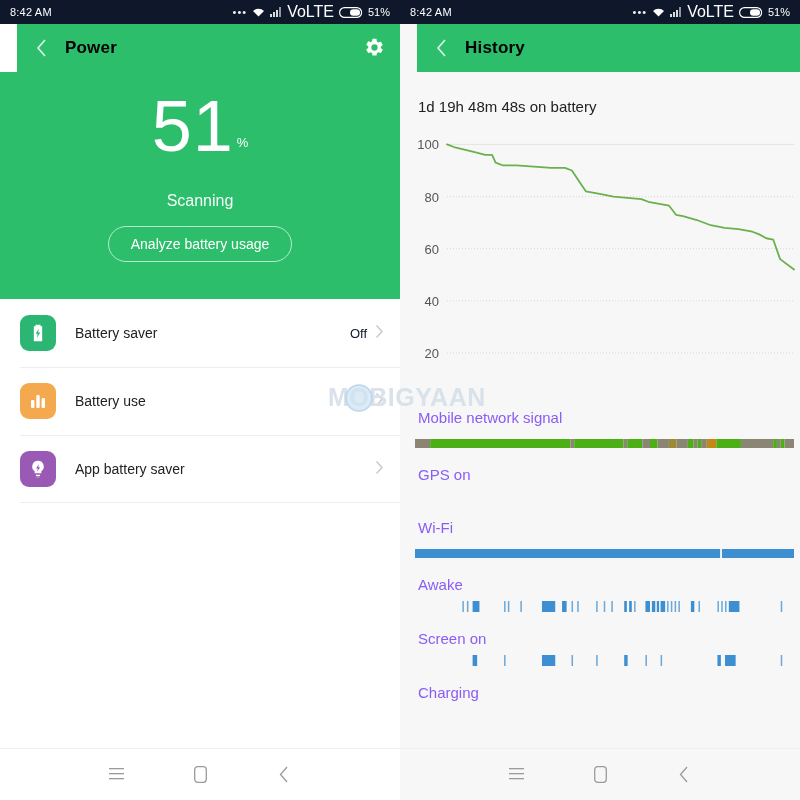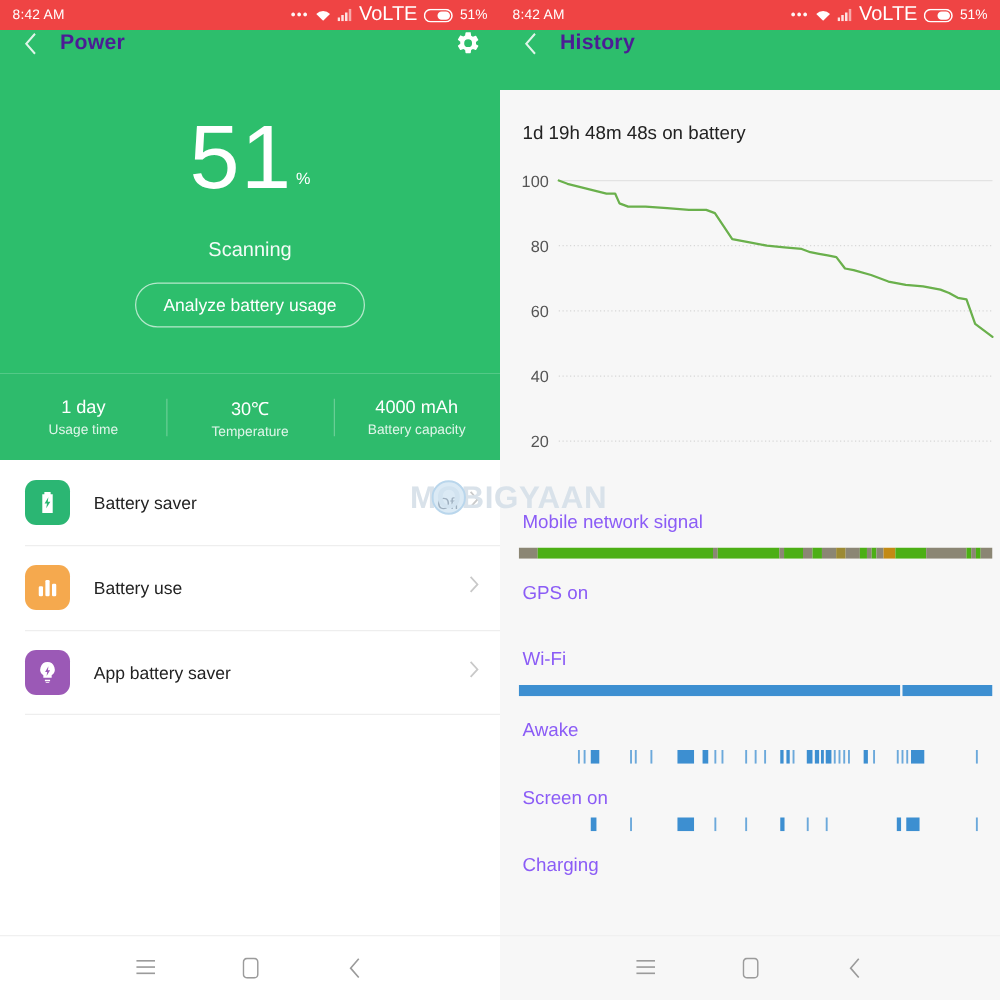--- a/index.html
+++ b/index.html
@@ -13,21 +13,21 @@
     position: relative;
   }
   .screens { display: flex; width: 800px; height: 800px; }
   .screen { width: 400px; height: 800px; position: relative; overflow: hidden; }
   .screen-left { background: #ffffff; }
   .screen-right { background: #f7f7f7; }
 
   
   .statusbar {
     height: 24px;
-    background: #ef4444;
+    background: #0f172a;
     display: flex; align-items: center;
     padding: 0 10px;
     box-sizing: border-box;
     color: #ffffff;
     font-size: 11px;
   }
   .statusbar .time { letter-spacing: .2px; }
   .statusbar .sb-right {
     margin-left: auto;
     display: flex; align-items: center; gap: 5px;
@@ -35,24 +35,25 @@
   .dots { letter-spacing: 1px; font-size: 11px; line-height: 8px; opacity: .95; }
   .icon-wifi { width: 13px; height: 11px; position: relative; }
   .icon-wifi svg, .icon-signal svg, .icon-battery svg { display: block; }
   .volte { font-size: 16px; font-weight: normal; }
   .sb-pct { font-size: 11px; }
 
   
   .appbar {
     height: 48px;
     background: #2dbe6c;
-    display: flex; align-items: flex-start;
+    display: flex; align-items: center;
     padding: 0 14px;
     box-sizing: border-box;
-    color: #4c1d95;
+    color: #000000;
+    margin-left: 17px;
   }
   .appbar .back {
     width: 22px; height: 22px;
     display: flex; align-items: center; justify-content: center;
     margin-right: 12px;
   }
   .appbar .title { font-size: 17px; font-weight: bold; letter-spacing: .2px; }
   .appbar .gear { margin-left: auto; width: 22px; height: 22px; }
 
   
@@ -225,34 +226,20 @@
 
     <div class="hero">
       <div class="pct-row">
         <span class="pct-num">51</span>
         <span class="pct-sign">%</span>
       </div>
       <div class="scanning">Scanning</div>
       <button class="analyze-btn">Analyze battery usage</button>
     </div>
 
-    <div class="stats">
-      <div class="stat">
-        <span class="v">1 day</span>
-        <span class="l">Usage time</span>
-      </div>
-      <div class="stat">
-        <span class="v">30℃</span>
-        <span class="l">Temperature</span>
-      </div>
-      <div class="stat">
-        <span class="v">4000 mAh</span>
-        <span class="l">Battery capacity</span>
-      </div>
-    </div>
 
     <div class="list">
 
       <div class="list-item">
         <span class="tile" style="background:#2bb673">
           <svg width="20" height="20" viewBox="0 0 24 24" fill="#fff">
             <path d="M9 2h6v2h2v18H7V4h2zM12.8 7l-3.6 6h2.3l-.7 4.6 3.9-6.3h-2.4z" fill="#fff"></path>
           </svg>
         </span>
         <span class="li-label">Battery saver</span>

